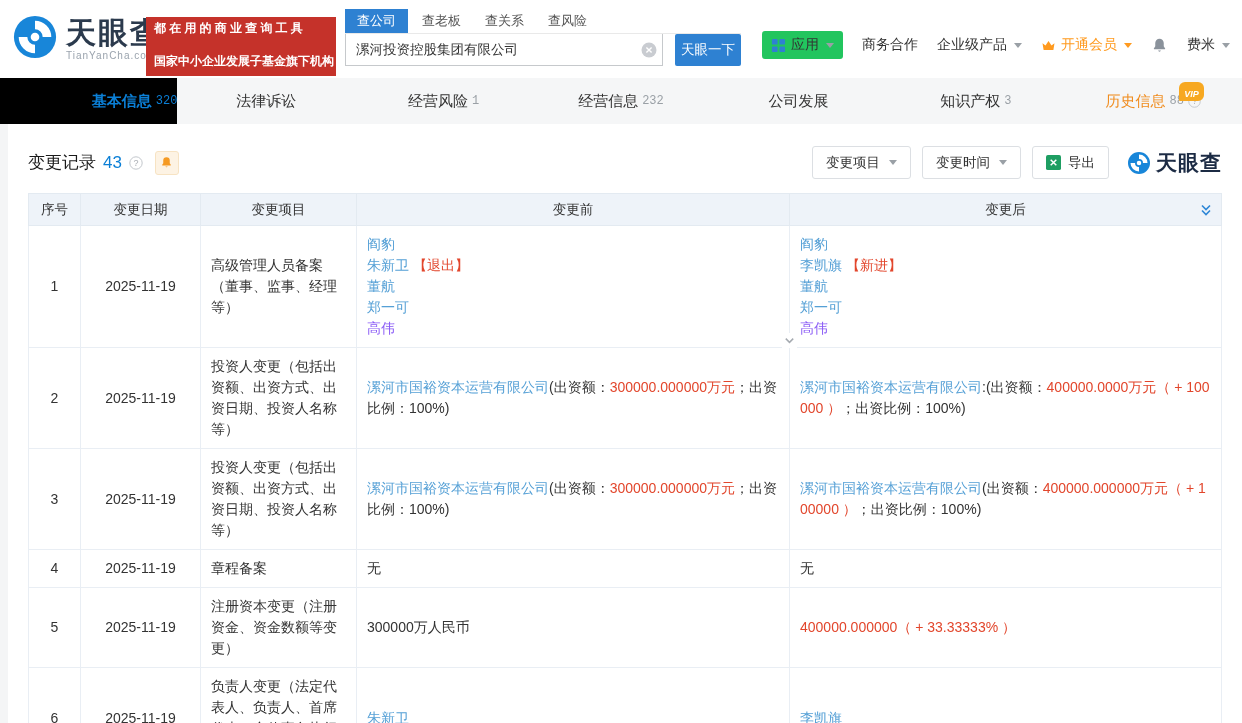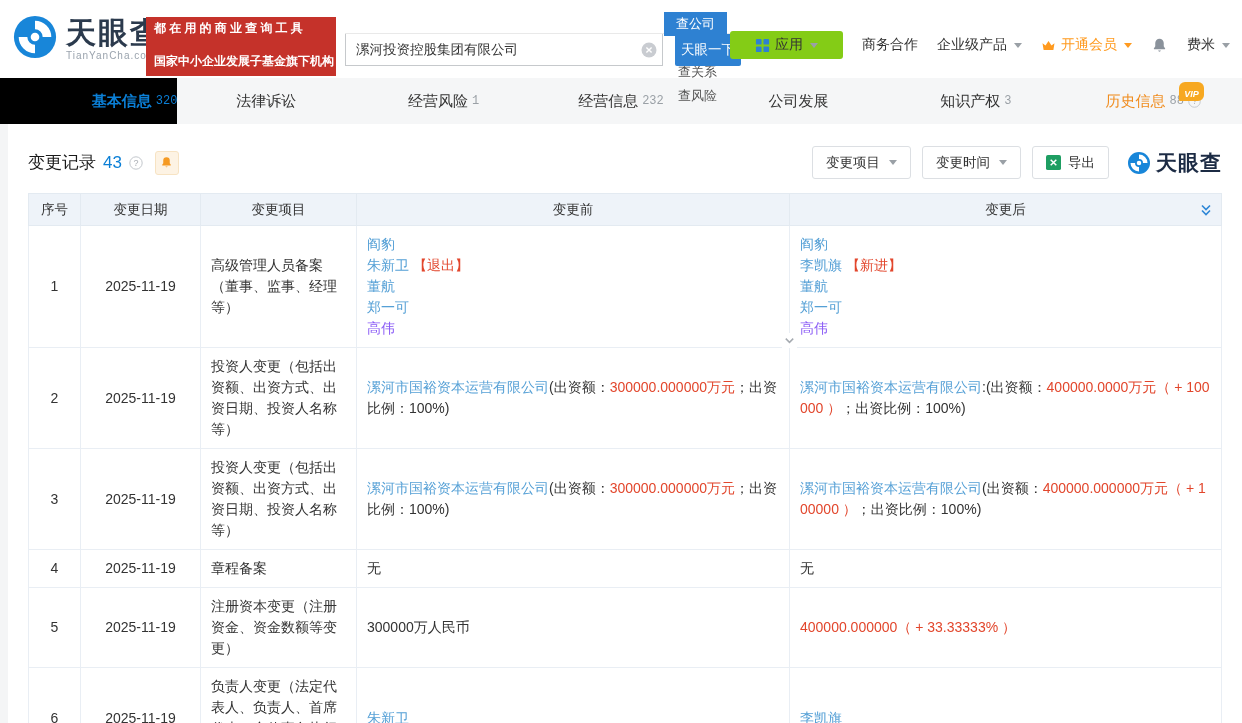--- a/index.html
+++ b/index.html
@@ -10,33 +10,33 @@
   .header { position:relative; height:78px; background:#fff; }
   .logo { position:absolute; left:12px; top:14px; display:flex; align-items:center; gap:8px; cursor:pointer; }
   .logo-text-cn { font-size:30px; font-weight:bold; color:#2b3a4d; letter-spacing:2px; line-height:1; }
   .logo-text-en { font-size:10px; color:#9aa3ad; letter-spacing:1px; margin-top:2px; }
   .banner { position:absolute; left:146px; top:17px; width:190px; background:#c5322a; color:#fff;
     padding:3px 8px 6px; cursor:pointer; }
   .banner .b1 { font-size:12px; font-weight:bold; letter-spacing:3.2px; white-space:nowrap; }
   .banner .b2 { font-size:12px; font-weight:bold; margin-top:16px; white-space:nowrap; }
 
   .search { position:absolute; left:345px; top:12px; width:396px; }
-  .search-tabs { display:flex; align-items:flex-end; height:22px; border-bottom:1px solid #e9e9e9;flex-direction:column; }
+  .search-tabs { display:flex; align-items:flex-end; height:22px; border-bottom:1px solid #e9e9e9; }
   .search-tab { font-size:13px; color:#555; padding:3px 0; margin-right:24px; cursor:pointer; }
   .search-tab.active { background:#2e81d2; color:#fff; padding:3px 12px; margin-right:14px; }
   .search-row { position:relative; height:32px; }
   .search-input { width:318px; height:32px; border:1px solid #c6c9cc; border-top:none; outline:none;
     font-size:13.5px; color:#333; padding:0 30px 0 10px; font-family:inherit; }
   .clear-btn { position:absolute; left:296px; top:8px; cursor:pointer; line-height:0; }
   .search-btn { position:absolute; right:0; top:0; width:66px; height:32px; background:#2e81d2; color:#fff;
     border:none; border-radius:2px; font-size:13.5px; cursor:pointer; font-family:inherit; }
 
   .nav { position:absolute; right:12px; top:31px; display:flex; align-items:center; gap:19px; font-size:14px; }
   .nav-item { display:flex; align-items:center; gap:5px; cursor:pointer; color:#333; white-space:nowrap; }
-  .nav-item.apps { background:#84cc16; border-radius:3px; padding:5px 25px; }
+  .nav-item.apps { background:#22c55e; border-radius:3px; padding:5px 9px; }
   .nav-item.vip { color:#ff9a1f; }
   .caret { width:0; height:0; border-left:4px solid transparent; border-right:4px solid transparent;
     border-top:5px solid #9aa0a6; margin-left:2px; }
   .nav-item.vip .caret { border-top-color:#ff9a1f; }
 
   
   .tabbar { height:46px; background:#f5f6f7; display:flex; }
   .tab { flex:1; display:flex; align-items:center; justify-content:center; gap:4px;
     font-size:15px; color:#333; cursor:pointer; position:relative; }
   .tab.active { background:#000000; color:#0b7fd6; font-weight:bold;justify-content:flex-end; }

